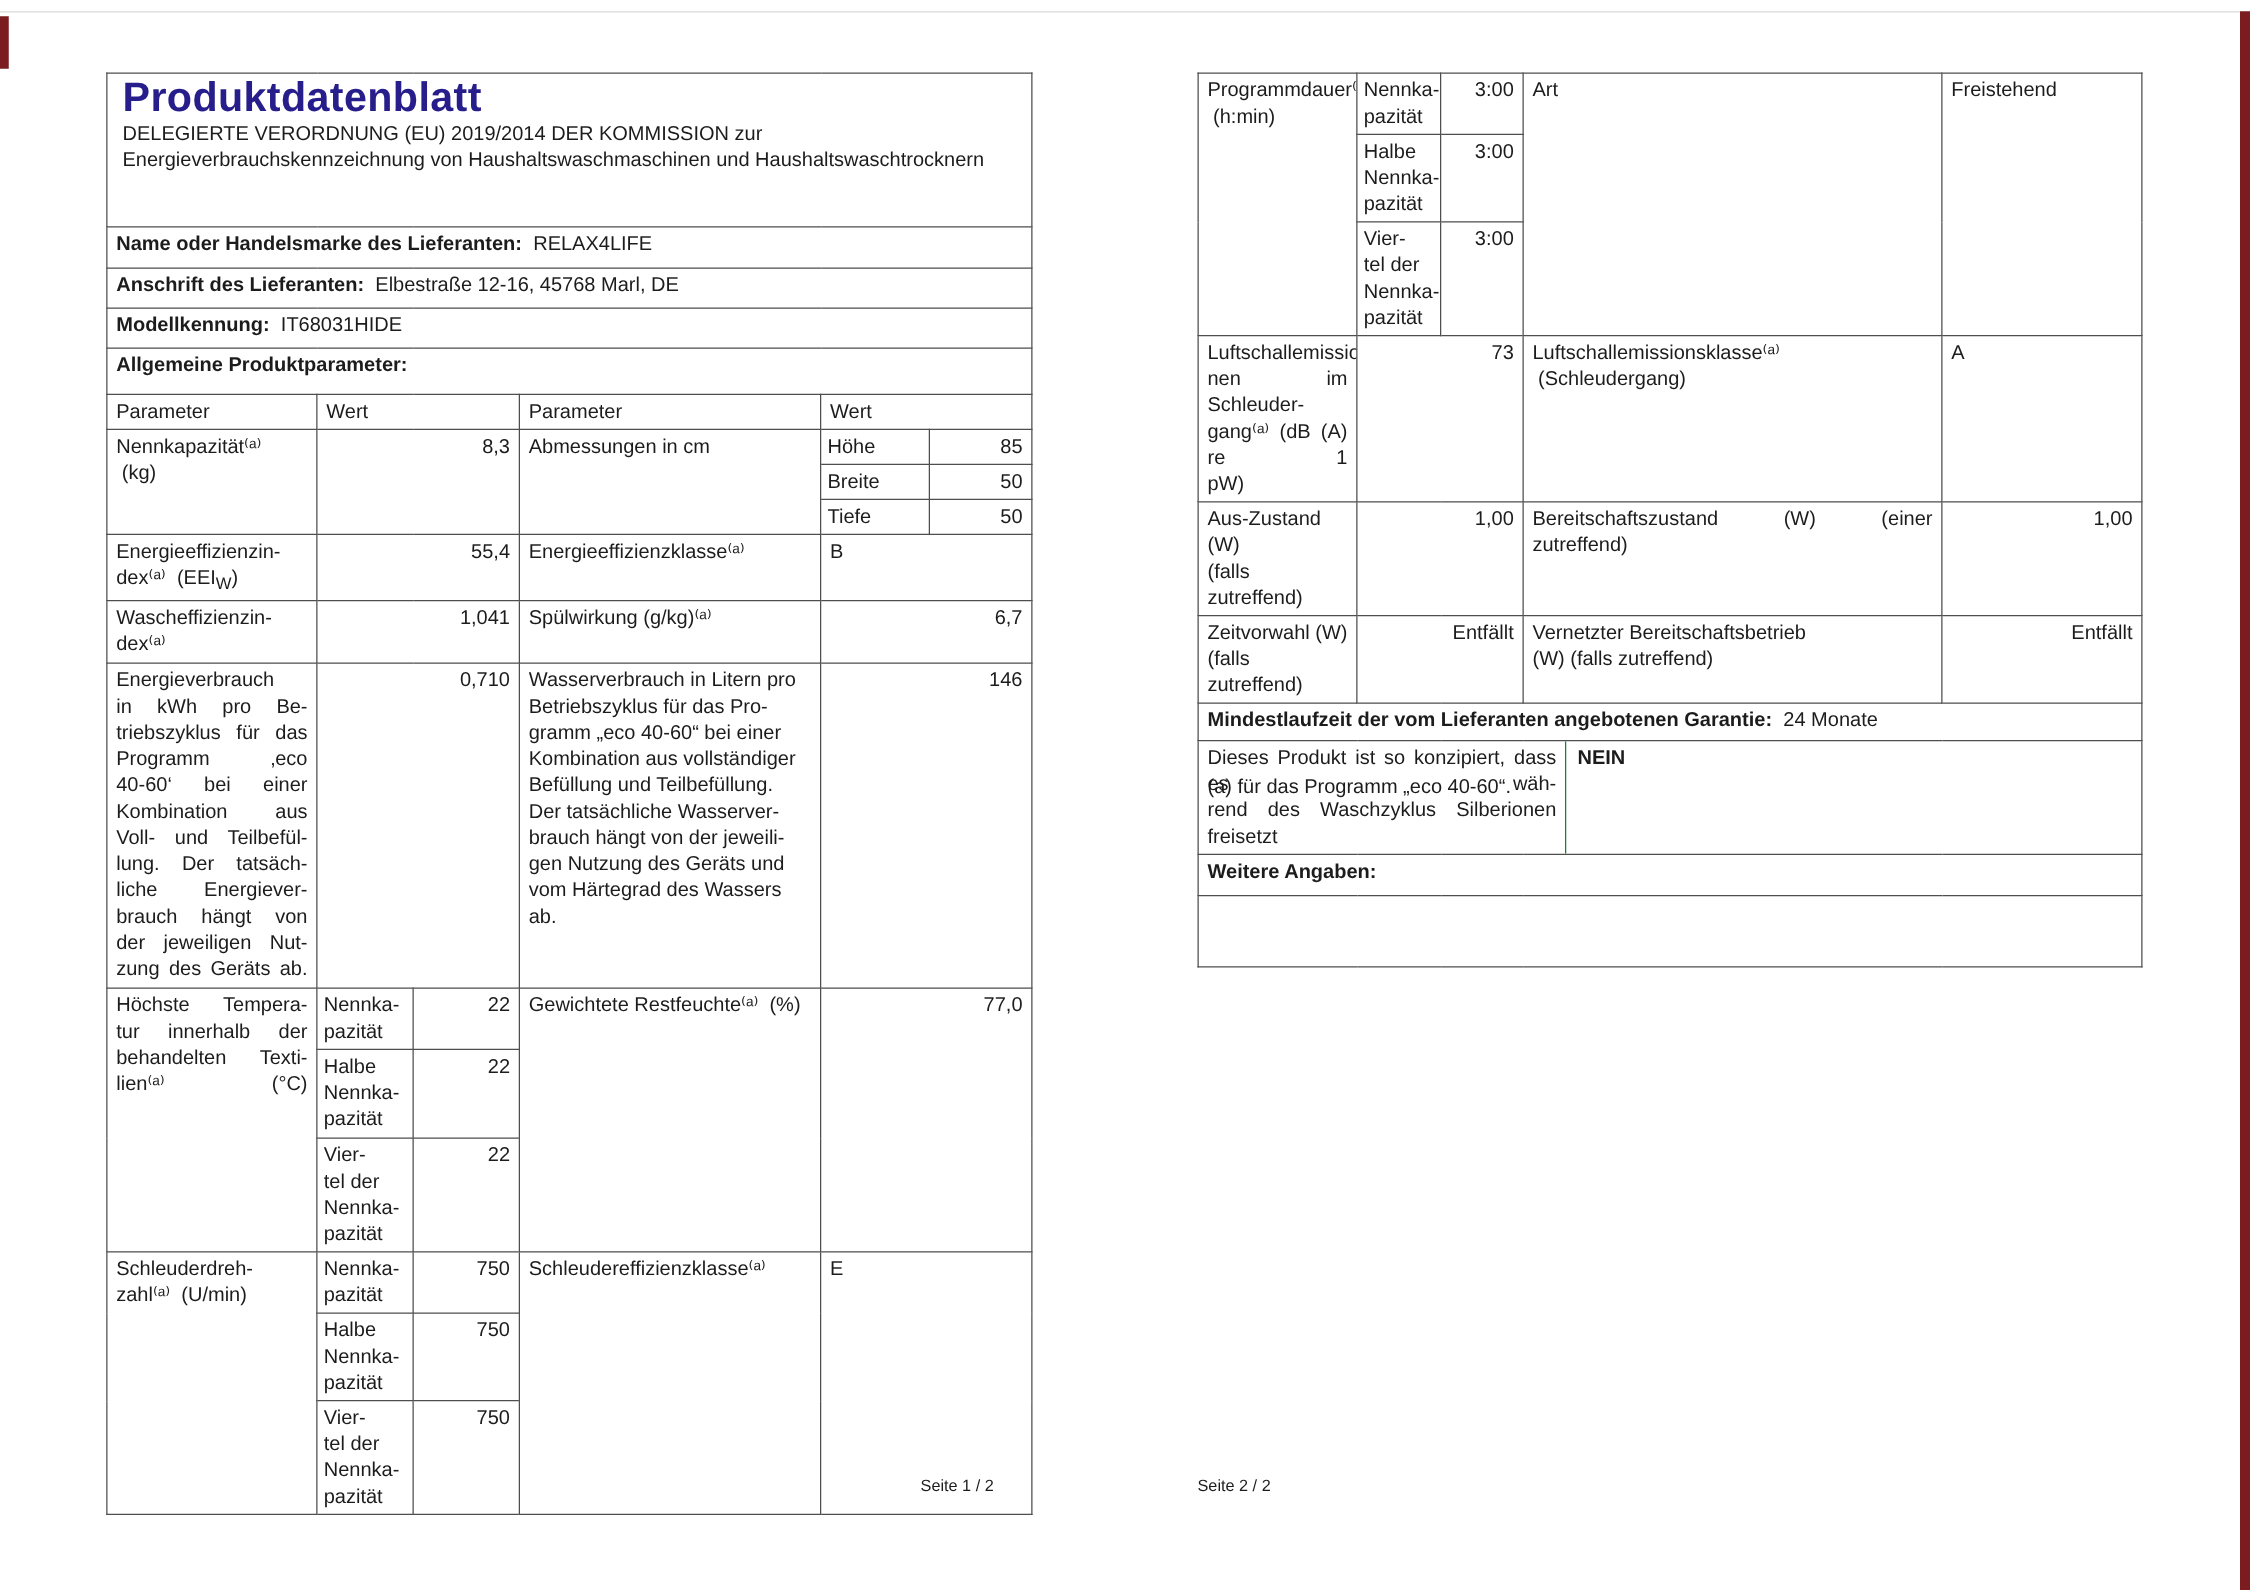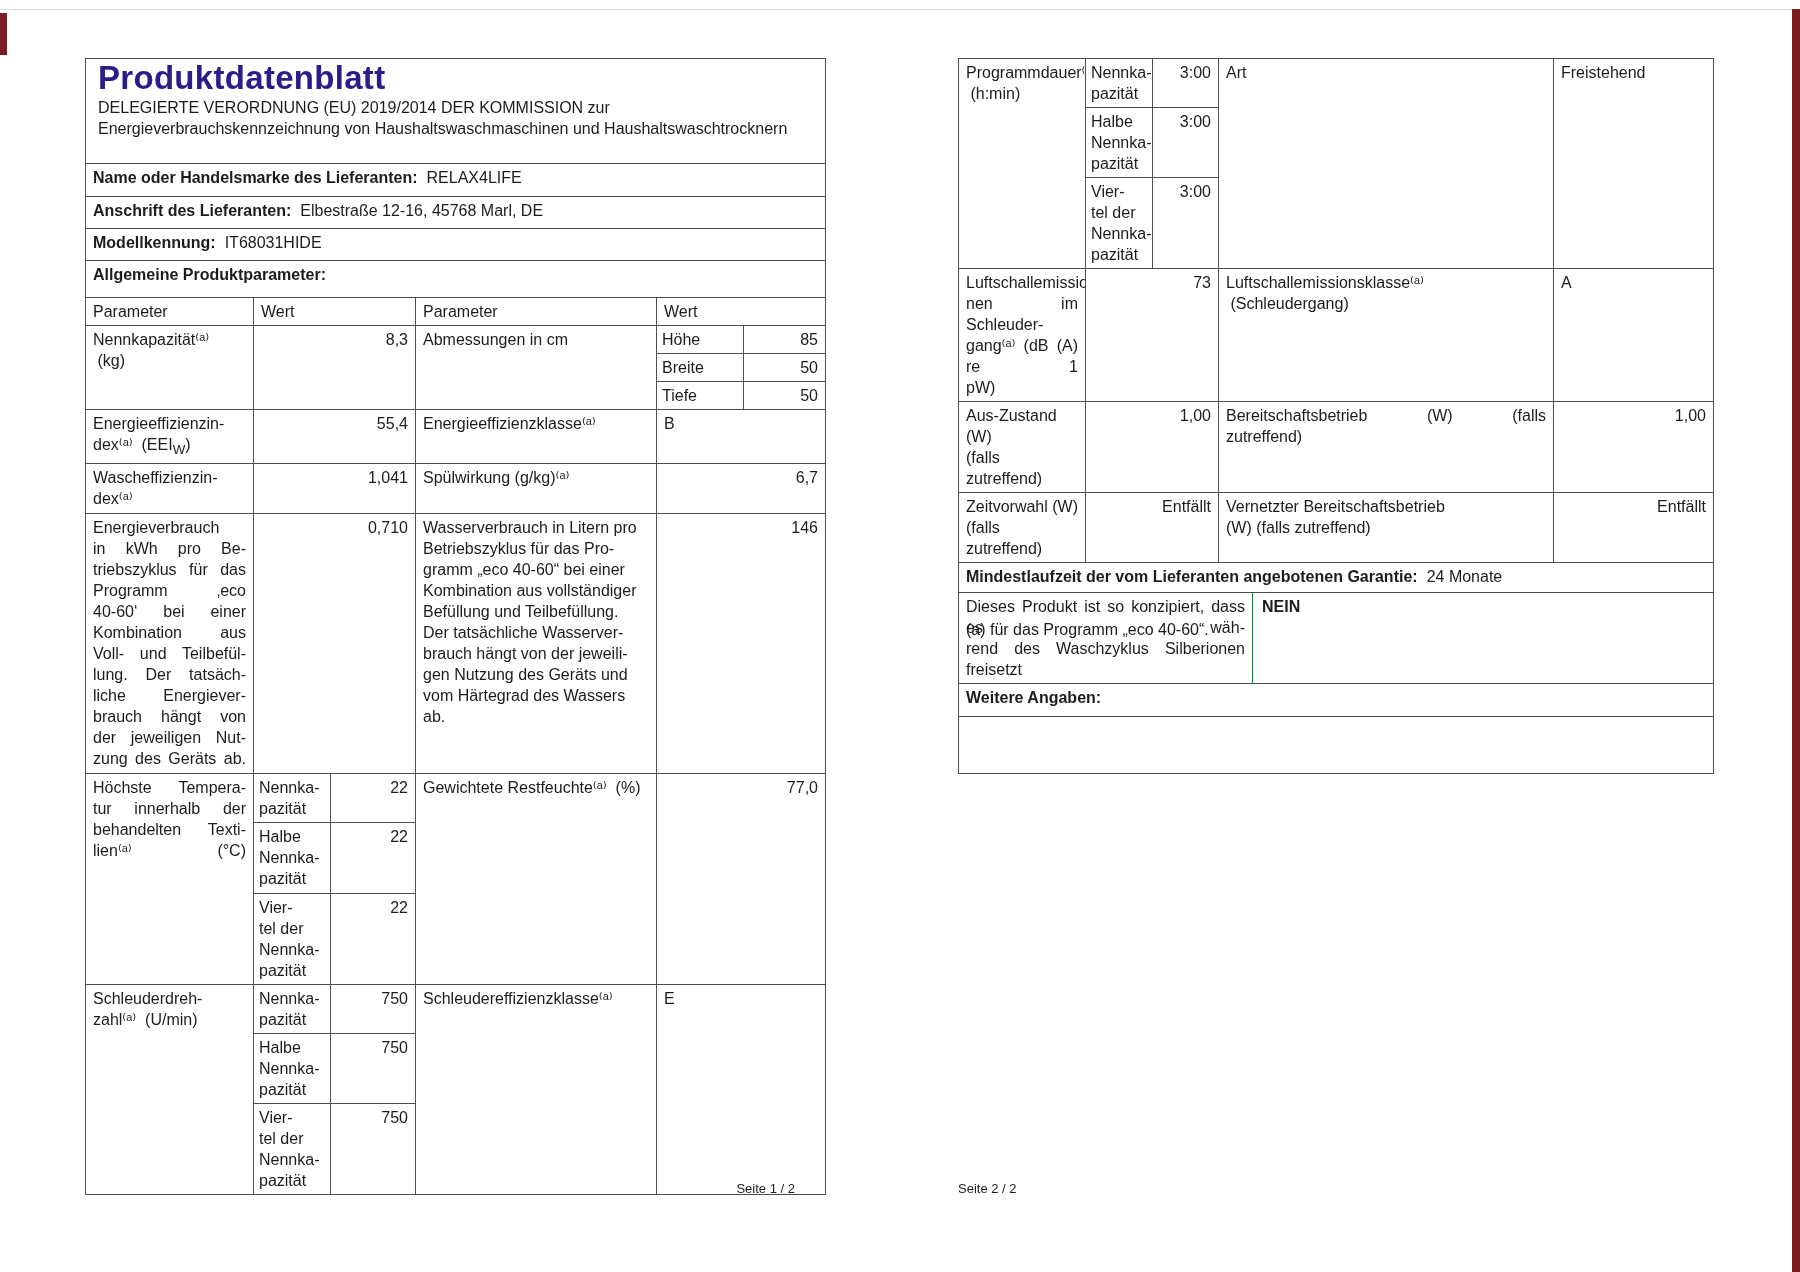--- a/index.html
+++ b/index.html
@@ -59,21 +59,21 @@
 <table class="t1">
   <colgroup>
     <col style="width:168px">
       <col style="width:77px">
       <col style="width:85px">
     <col style="width:241px">
       <col style="width:87px">
       <col style="width:82px">
   </colgroup>
   <tbody>
-      <tr style="height:105px">
+      <tr style="height:123px">
     <td colspan="6" class="headcell">
       <div class="title">Produktdatenblatt</div>
       <div class="reg pre">DELEGIERTE VERORDNUNG (EU) 2019/2014 DER KOMMISSION zur
 Energieverbrauchskennzeichnung von Haushaltswaschmaschinen und Haushaltswaschtrocknern</div>
     </td>
   </tr>
   <tr style="height:33px">
     <td colspan="6" class="kv">
       <span class="lab">Name oder Handelsmarke des Lieferanten:</span><span class="v">RELAX4LIFE</span>
     </td>
@@ -250,21 +250,21 @@
     <td colspan="2" class="val">73</td>
     <td class="pre">Luftschallemissionsklasse⁽ᵃ⁾
 &nbsp;(Schleudergang)</td>
     <td>A</td>
   </tr>
 
   <tr style="height:49px">
     <td class="jst">Aus-Zustand (W)
 (falls zutreffend)</td>
     <td colspan="2" class="val">1,00</td>
-    <td class="jst">Bereitschaftsbetrieb (W) (falls
+    <td class="jst">Bereitschaftszustand (W) (einer
 zutreffend)</td>
     <td class="val">1,00</td>
   </tr>
 
   <tr style="height:40px">
     <td class="jst">Zeitvorwahl (W)
 (falls zutreffend)</td>
     <td colspan="2" class="val">Entfällt</td>
     <td class="pre">Vernetzter Bereitschaftsbetrieb
 (W) (falls zutreffend)</td>

